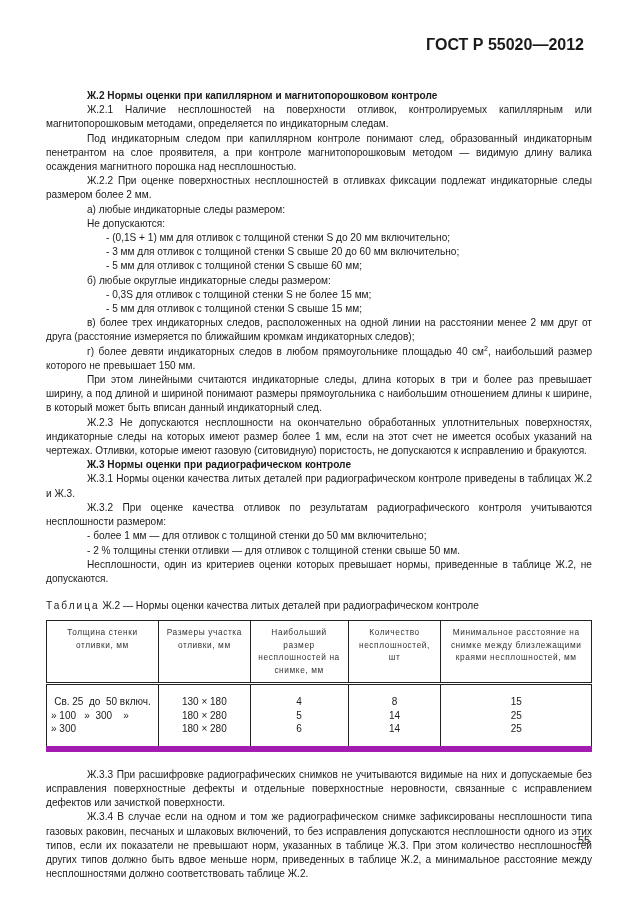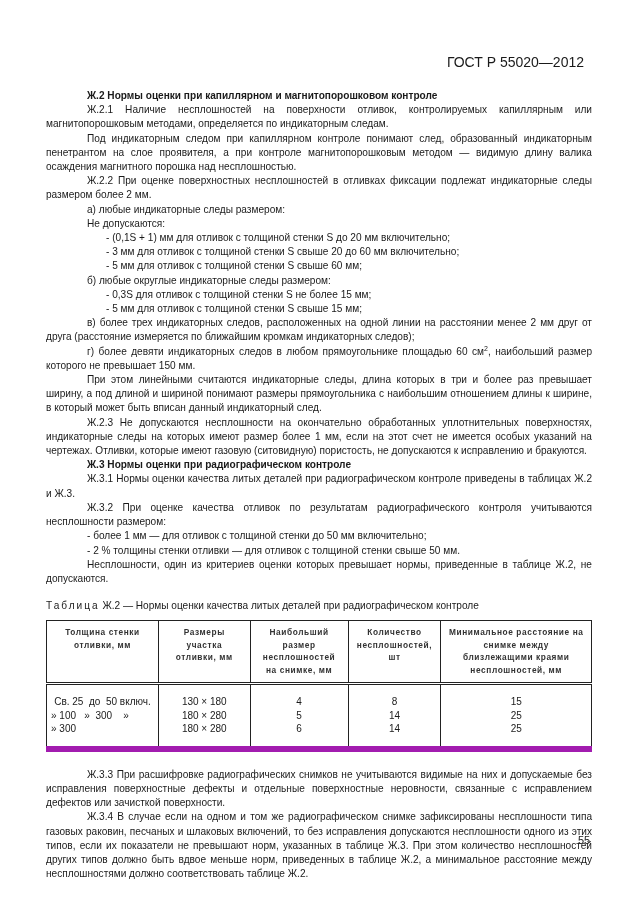--- a/index.html
+++ b/index.html
@@ -1,27 +1,27 @@
 <!DOCTYPE html>
 <html><head>
 <meta charset="utf-8">
 <style>
   html, body { margin:0; padding:0; background:#ffffff; }
   body { width:630px; height:913px; position:relative; overflow:hidden;
          font-family:"Liberation Sans", sans-serif; color:#1a1a1a; }
-  .hdr { position:absolute; top:54px; right:46px; font-weight:normal; font-size:14px; }
+  .hdr { position:absolute; top:36px; right:46px; font-weight:bold; font-size:16px; }
   .content { position:absolute; left:46px; top:79px; width:546px; font-size:10.1px; line-height:14.2px;margin-top:10px; }
   .content p { margin:0; text-align:justify; }
   .ind { text-indent:41px; }
   .ind3 { padding-left:60px; }
   .bold { font-weight:bold; }
   .spaced { letter-spacing:2px; }
   .caption { margin-top:13px !important; }
   table { border-collapse:collapse; width:546px; margin-top:7px; font-size:10px; }
-  th { font-weight:bold; font-size:8.3px; letter-spacing:0.6px; line-height:12.5px; color:#333;
+  th { font-weight:normal; font-size:8.3px; letter-spacing:0.6px; line-height:12.5px; color:#333;
        border:1px solid #222; border-bottom:3px double #222; padding:5px 6px 6px; vertical-align:top; }
   td { border-left:1px solid #222; border-right:1px solid #222; padding:0 4px; line-height:13.5px; text-align:center; }
   tbody tr:first-child td { padding-top:10px;text-align:center; }
   tbody tr:last-child td { padding-bottom:10px; border-bottom:6px solid #a21caf; }
   td.left { text-align:left; }
   .after { margin-top:16px !important; }
   .pagenum { position:absolute; left:578px; top:834px; font-size:11px; }
   sup { font-size:7px; line-height:0; }
 </style>
 </head>
@@ -36,21 +36,21 @@
   <p class="ind">Ж.2.2 При оценке поверхностных несплошностей в отливках фиксации подлежат индикаторные следы размером более 2 мм.</p>
   <p class="ind">а)  любые индикаторные следы размером:</p>
   <p class="ind">Не допускаются:</p>
   <p class="ind3">-  (0,1S + 1) мм для отливок с толщиной стенки S до 20 мм включительно;</p>
   <p class="ind3">- 3 мм для отливок с толщиной стенки S свыше 20 до  60 мм включительно;</p>
   <p class="ind3">- 5 мм для отливок с толщиной стенки S свыше 60 мм;</p>
   <p class="ind">б) любые округлые индикаторные следы размером:</p>
   <p class="ind3">- 0,3S для отливок с толщиной  стенки S не более 15 мм;</p>
   <p class="ind3">-  5 мм для отливок с толщиной стенки S  свыше 15 мм;</p>
   <p class="ind">в) более трех индикаторных следов, расположенных на одной линии на расстоянии менее 2 мм друг от друга (расстояние измеряется по ближайшим кромкам индикаторных следов);</p>
-  <p class="ind"><span>г) более девяти индикаторных следов в любом прямоугольнике площадью 60 см</span><sup>2</sup><span>, наибольший размер которого не превышает 150 мм.</span></p>
+  <p class="ind"><span>г) более девяти индикаторных следов в любом прямоугольнике площадью 40 см</span><sup>2</sup><span>, наибольший размер которого не превышает 150 мм.</span></p>
   <p class="ind">При этом линейными считаются индикаторные следы, длина которых в три и более раз превышает ширину, а под длиной и шириной понимают размеры прямоугольника с наибольшим отношением длины к ширине, в который может быть вписан данный индикаторный след.</p>
   <p class="ind">Ж.2.3 Не допускаются несплошности на окончательно обработанных уплотнительных поверхностях, индикаторные следы на которых имеют размер более 1 мм, если на этот счет не имеется особых указаний на чертежах. Отливки, которые имеют газовую (ситовидную) пористость, не допускаются к исправлению и бракуются.</p>
   <p class="ind bold">Ж.3 Нормы оценки при радиографическом контроле</p>
   <p class="ind">Ж.3.1 Нормы оценки качества литых деталей при радиографическом контроле приведены в таблицах Ж.2 и Ж.3.</p>
   <p class="ind">Ж.3.2 При оценке качества отливок по результатам радиографического контроля учитываются несплошности размером:</p>
   <p class="ind">- более 1 мм — для отливок с толщиной стенки до 50 мм включительно;</p>
   <p class="ind">- 2 % толщины стенки отливки — для отливок с толщиной стенки свыше 50 мм.</p>
   <p class="ind">Несплошности, один из критериев оценки которых превышает нормы, приведенные в таблице Ж.2, не допускаются.</p>
 
   <p class="caption"><span class="spaced">Таблица</span><span> Ж.2 — Нормы оценки качества литых деталей при радиографическом контроле</span></p>

